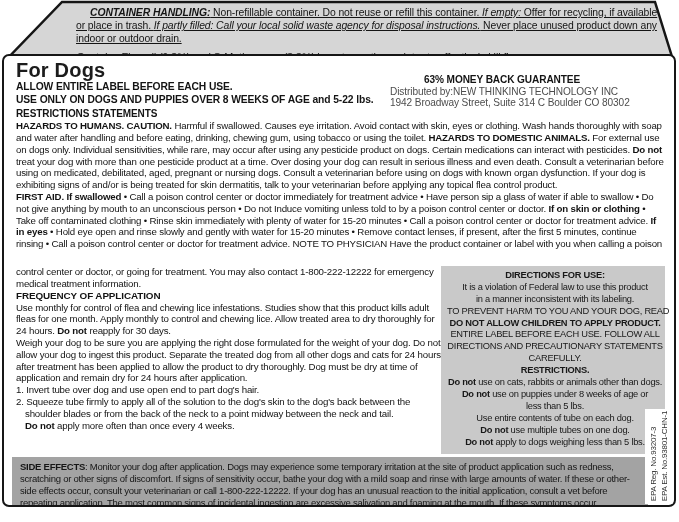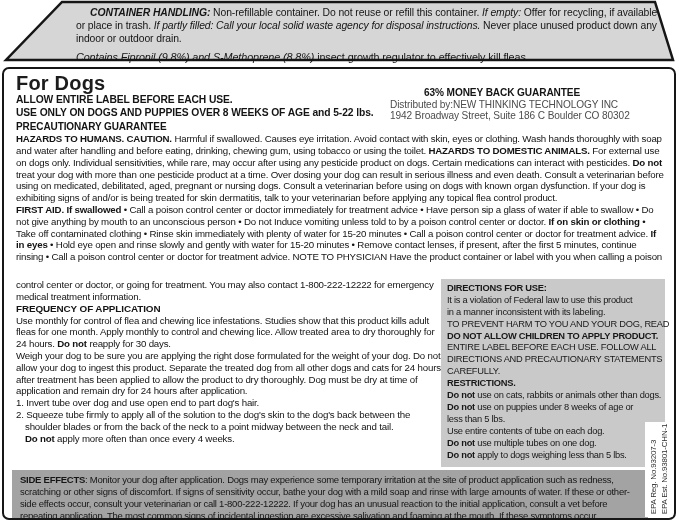--- a/index.html
+++ b/index.html
@@ -10,49 +10,49 @@
     -webkit-font-smoothing:antialiased;
   }
   .seg-b{font-weight:bold;}
   .seg-i{font-style:italic;}
 
   
   .top-panel{position:absolute;left:0;top:0;width:679px;height:63px;}
   .top-panel svg{position:absolute;left:0;top:0;}
   .top-panel-text{
     position:absolute;left:0;top:6px;width:679px;box-sizing:border-box;
-    padding:0 18px 0 76px;font-size:10.4px;line-height:13px;letter-spacing:-0.1px;color:#151515;
+    padding:0 18px 0 76px;font-size:10.4px;line-height:13px;letter-spacing:-0.1px;color:#151515;text-decoration:underline;
   }
   .top-p1{text-indent:14px;}
   .top-p2{margin-top:6px;font-size:10.8px;}
 
   
   .main-box{
-    position:absolute;left:2px;top:67px;width:674px;height:453px;box-sizing:border-box;
+    position:absolute;left:2px;top:54px;width:674px;height:453px;box-sizing:border-box;
     border:2.5px solid #161616;border-radius:7px;background:#fff;
     padding:3px 8px 0 12px;overflow:hidden;
   }
   .for-dogs{font-size:20px;font-weight:bold;letter-spacing:0.2px;line-height:22px;color:#1c1c1c;}
   .hdr-bold{font-weight:bold;font-size:10.3px;line-height:12.6px;letter-spacing:-0.1px;}
   .distributor{position:absolute;left:386px;top:18px;width:280px;font-size:10.1px;line-height:11.6px;letter-spacing:-0.1px;color:#4d4d4d;}
   .guarantee{font-weight:bold;color:#141414;margin-left:34px;}
 
   .section-heading{font-weight:bold;font-size:10px;line-height:12px;margin-top:2px;letter-spacing:-0.1px;}
   .para{font-size:9.7px;line-height:11.8px;letter-spacing:-0.18px;color:#131313;}
 
   .two-col{display:flex;align-items:flex-start;margin-top:16px;}
   .left-col{width:425px;flex:0 0 425px;}
   .sub-heading{font-weight:bold;font-size:9.9px;line-height:12px;letter-spacing:-0.1px;}
   .step{padding-left:9px;text-indent:-9px;}
   .step-indent{padding-left:9px;}
 
   .directions-box{
     margin-left:0px;width:224px;flex:0 0 224px;box-sizing:border-box;
     background:#c9c9c9;padding:4px 2px 5px 6px;
-    font-size:9.3px;line-height:11.9px;letter-spacing:-0.25px;color:#181818;
+    font-size:9.3px;line-height:11.9px;letter-spacing:-0.25px;color:#181818;text-align:center;
   }
   .dir-line{white-space:nowrap;}
 
   .side-effects-box{
     margin-top:3px;margin-left:-4px;width:636px;box-sizing:border-box;
     background:#a3a3a3;padding:4px 8px 4px 8px;
     font-size:9.5px;line-height:12px;letter-spacing:-0.25px;color:#161616;
   }
 
   
@@ -77,24 +77,24 @@
 
 <div class="main-box">
 
   <div class="for-dogs">For Dogs</div>
   <div class="hdr-bold">ALLOW ENTIRE LABEL BEFORE EACH USE.</div>
   <div class="hdr-bold">USE ONLY ON DOGS AND PUPPIES OVER 8 WEEKS OF AGE and 5-22 lbs.</div>
 
   <div class="distributor">
     <div class="guarantee">63% MONEY BACK GUARANTEE</div>
     <div>Distributed by:NEW THINKING TECHNOLOGY INC</div>
-    <div>1942 Broadway Street, Suite 186 C Boulder CO 80302</div>
+    <div>1942 Broadway Street, Suite 314 C Boulder CO 80302</div>
   </div>
 
-  <div class="section-heading">PRECAUTIONARY GUARANTEE</div>
+  <div class="section-heading">RESTRICTIONS STATEMENTS</div>
   <div class="para"><span class="seg-b">HAZARDS TO HUMANS. CAUTION.</span><span> Harmful if swallowed. Causes eye irritation. Avoid contact with skin, eyes or clothing. Wash hands thoroughly with soap and water after handling and before eating, drinking, chewing gum, using tobacco or using the toilet. </span><span class="seg-b">HAZARDS TO DOMESTIC ANIMALS.</span><span> For external use on dogs only. Individual sensitivities, while rare, may occur after using any pesticide product on dogs. Certain medications can interact with pesticides. </span><span class="seg-b">Do not</span><span> treat your dog with more than one pesticide product at a time. Over dosing your dog can result in serious illness and even death. Consult a veterinarian before using on medicated, debilitated, aged, pregnant or nursing dogs. Consult a veterinarian before using on dogs with known organ dysfunction. If your dog is exhibiting signs of and/or is being treated for skin dermatitis, talk to your veterinarian before applying any topical flea control product.</span></div>
   <div class="para"><span class="seg-b">FIRST AID. If swallowed</span><span> • Call a poison control center or doctor immediately for treatment advice • Have person sip a glass of water if able to swallow • Do not give anything by mouth to an unconscious person • Do not Induce vomiting unless told to by a poison control center or doctor. </span><span class="seg-b">If on skin or clothing</span><span> • Take off contaminated clothing • Rinse skin immediately with plenty of water for 15-20 minutes • Call a poison control center or doctor for treatment advice. </span><span class="seg-b">If in eyes</span><span> • Hold eye open and rinse slowly and gently with water for 15-20 minutes • Remove contact lenses, if present, after the first 5 minutes, continue rinsing • Call a poison control center or doctor for treatment advice. NOTE TO PHYSICIAN Have the product container or label with you when calling a poison</span></div>
 
   <div class="two-col">
     <div class="left-col">
       <div class="para"><span>control center or doctor, or going for treatment. You may also contact 1-800-222-12222 for emergency medical treatment information.</span></div>
       <div class="sub-heading">FREQUENCY OF APPLICATION</div>
       <div class="para"><span>Use monthly for control of flea and chewing lice infestations. Studies show that this product kills adult fleas for one month. Apply monthly to control and chewing lice. Allow treated area to dry thoroughly for 24 hours. </span><span class="seg-b">Do not</span><span> reapply for 30 days.</span></div>
       <div class="para"><span>Weigh your dog to be sure you are applying the right dose formulated for the weight of your dog. Do not allow your dog to ingest this product. Separate the treated dog from all other dogs and cats for 24 hours after treatment has been applied to allow the product to dry thoroughly. Dog must be dry at time of application and remain dry for 24 hours after application.</span></div>
       <div class="para step"><span>1. Invert tube over dog and use open end to part dog's hair.</span></div>

